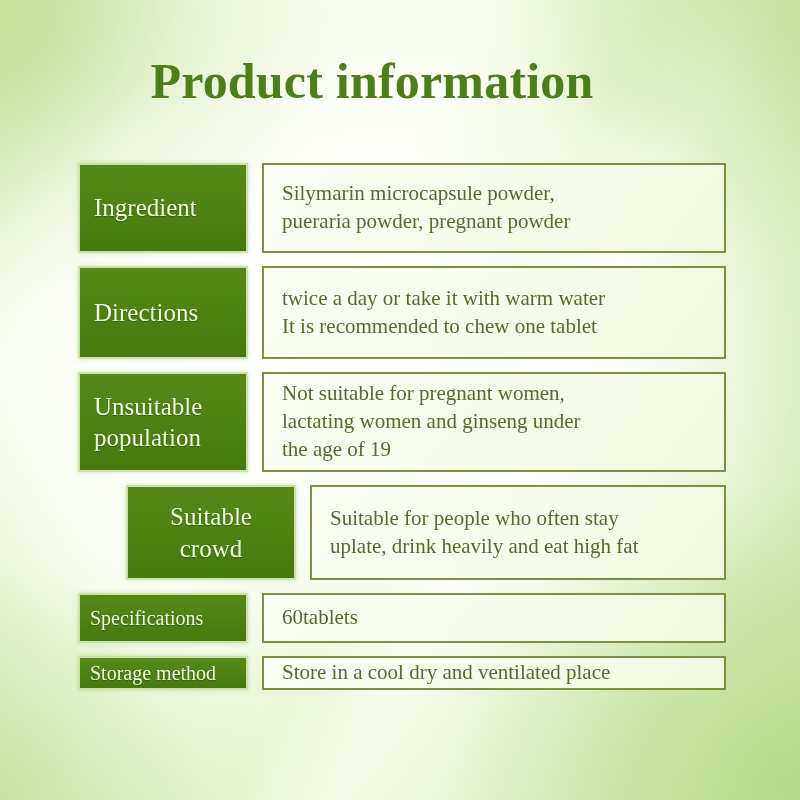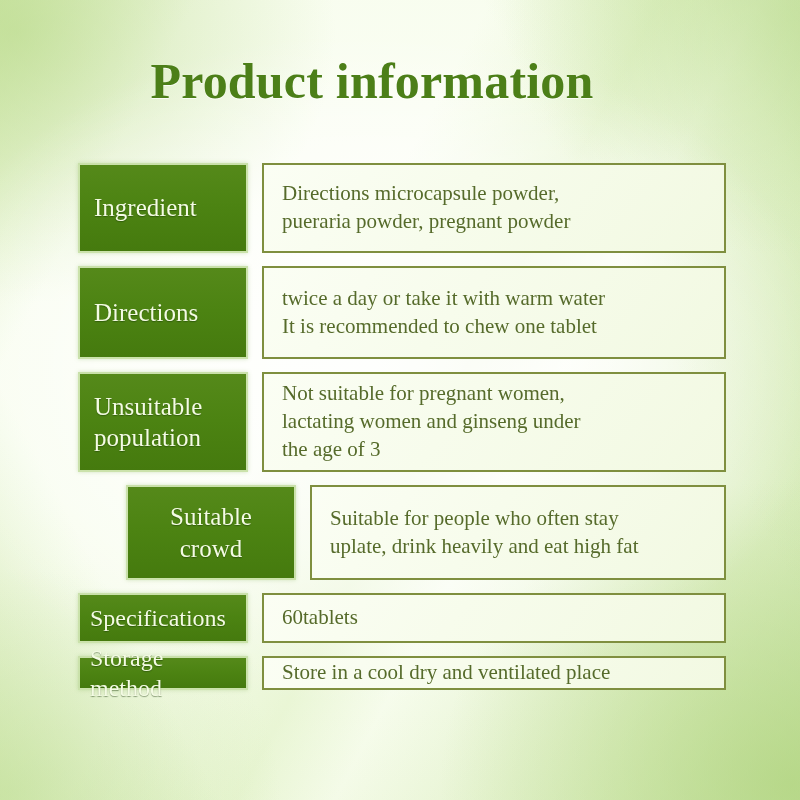--- a/index.html
+++ b/index.html
@@ -139,21 +139,21 @@
     padding: 6px 18px;
   }
 
   .r-h1 .label-cell, .r-h1 .content-cell { height: 90px; }
   .r-h2 .label-cell, .r-h2 .content-cell { height: 93px; }
   .r-h3 .label-cell, .r-h3 .content-cell { height: 100px; }
   .r-h4 .label-cell, .r-h4 .content-cell { height: 95px; }
   .r-h5 .label-cell, .r-h5 .content-cell { height: 50px; }
   .r-h6 .label-cell, .r-h6 .content-cell { height: 34px; }
 
-  .r-h5 .label-cell, .r-h6 .label-cell { font-size: 24px; padding: 8px 10px; }
+  .r-h5 .label-cell, .r-h6 .label-cell { font-size: 20px; padding: 8px 10px; }
 
   .content-cell .line { display: block; }
 </style>
 </head>
 <body>
 
 <div id="page">
 
   <div class="bg-layer bg-base"></div>
   <div class="bg-layer bg-diag"></div>
@@ -167,21 +167,21 @@
   <div class="title">Product information</div>
 
   <div class="table">
 
     <div class="row r-h1">
       <div class="label-cell align-left">
         <span>Ingredient</span>
       </div>
       <div class="content-cell">
         <div>
-          <span class="line">Directions microcapsule powder,</span>
+          <span class="line">Silymarin microcapsule powder,</span>
           <span class="line">pueraria powder, pregnant powder</span>
         </div>
       </div>
     </div>
 
     <div class="row r-h2">
       <div class="label-cell align-left">
         <span>Directions</span>
       </div>
       <div class="content-cell">
@@ -196,21 +196,21 @@
       <div class="label-cell align-left">
         <div>
           <span class="line">Unsuitable</span>
           <span class="line">population</span>
         </div>
       </div>
       <div class="content-cell">
         <div>
           <span class="line">Not suitable for pregnant women,</span>
           <span class="line">lactating women and ginseng under</span>
-          <span class="line">the age of 3</span>
+          <span class="line">the age of 19</span>
         </div>
       </div>
     </div>
 
     <div class="row r-h4">
       <div class="label-cell align-center">
         <div>
           <span class="line">Suitable</span>
           <span class="line">crowd</span>
         </div>

